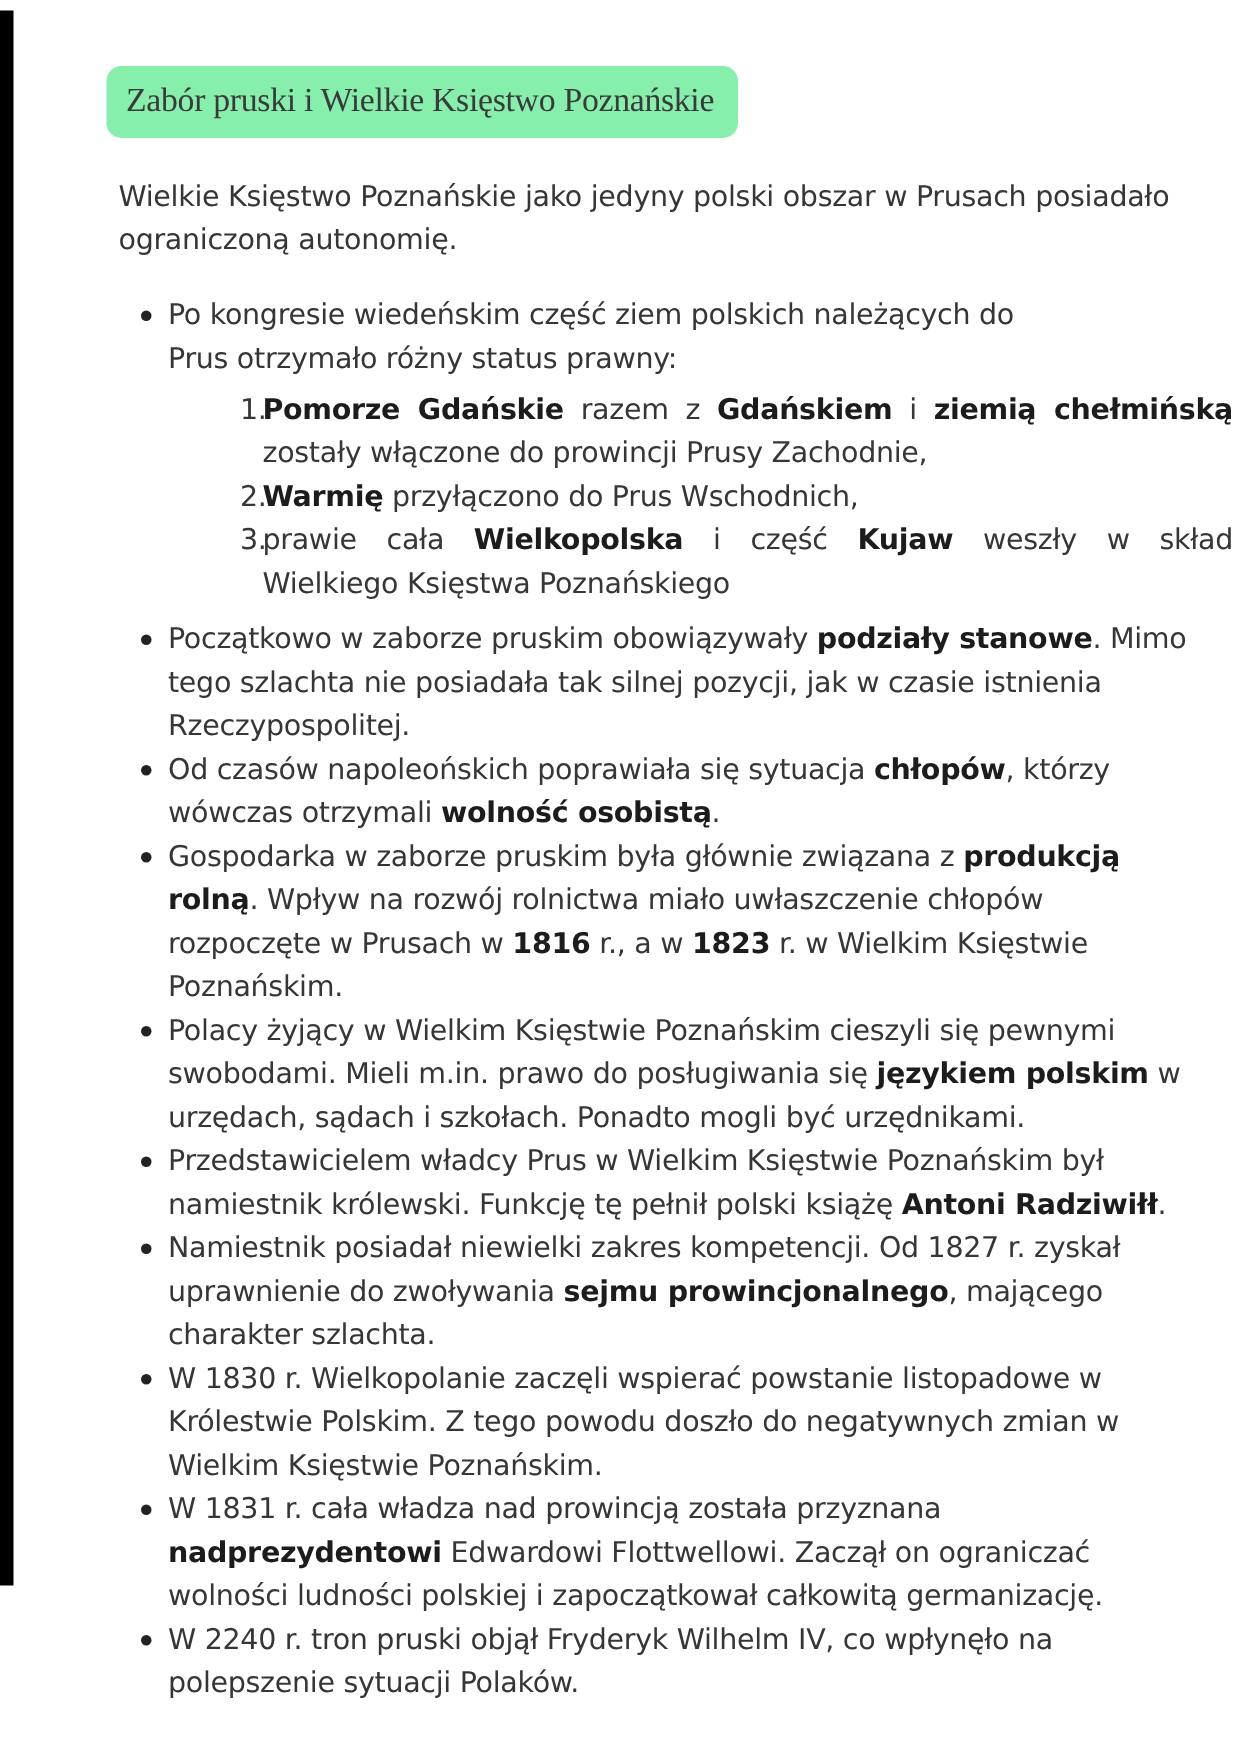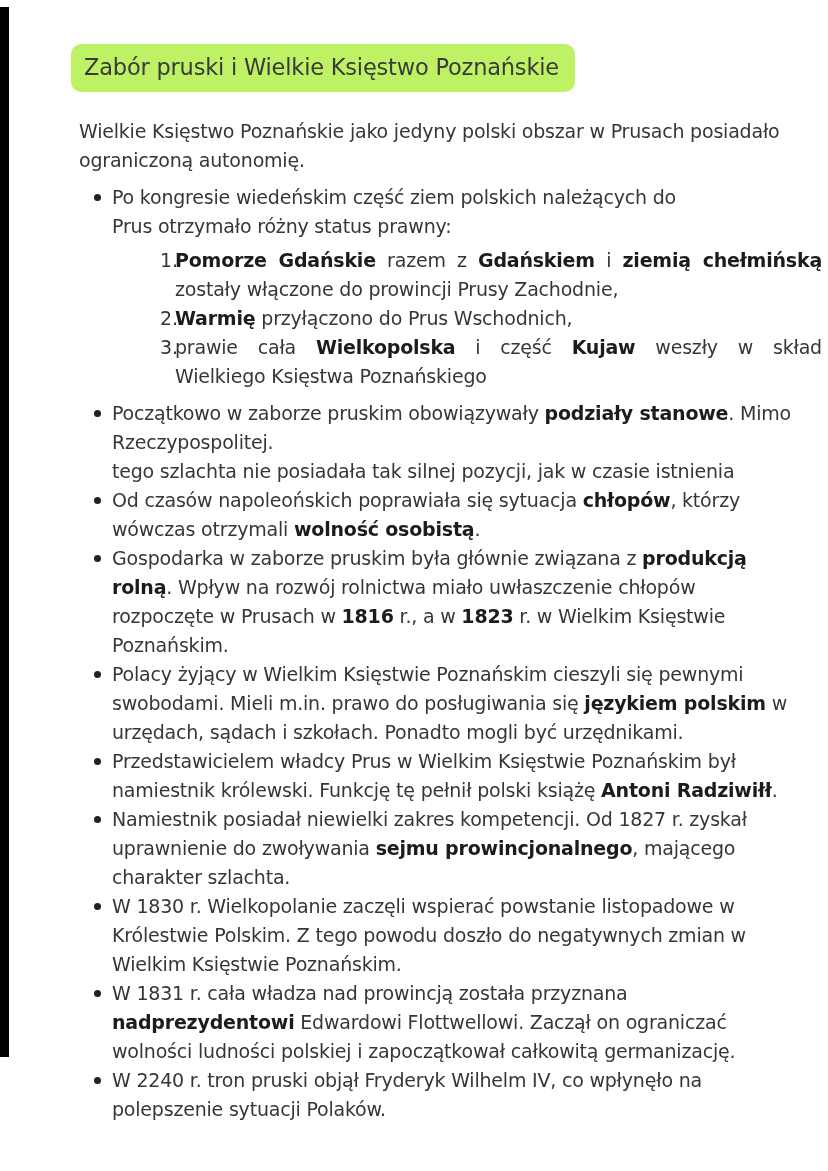--- a/index.html
+++ b/index.html
@@ -23,40 +23,40 @@
     letter-spacing:-0.2px;
     border-radius:10px;
     padding:9px 16px 11px 13px;
     margin:0 0 0 -8px;
     line-height:28px;
   }
   .body-text{
     font-size:19px;line-height:29px;letter-spacing:-0.2px;color:#363636;
   }
   .intro{margin:25px 0 0 0;}
-  .blist{list-style:none;margin:8px 0 0 0;padding:0;}
+  .blist{list-style:none;margin:21px 0 0 0;padding:0;}
   .bitem{position:relative;padding-left:33px;margin:0;}
   .dot{
     position:absolute;left:15px;top:11px;
     width:7px;height:7px;border-radius:50%;background:#222;
   }
   .nlist{list-style:none;margin:5px 0 8px 0;padding:0;}
   .nitem{position:relative;padding-left:63px;margin:0;}
   .nmark{position:absolute;left:48px;top:0;color:#363636;}
   .tl{min-height:29px;}
   .just{text-align:justify;text-align-last:justify;}
   b,.bold{font-weight:bold;color:#1c1c1c;letter-spacing:-0.2px;}
 </style>
 </head>
 <body style="background: rgb(255, 255, 255);">
 
 <div class="edge-bar" style="background: rgb(0, 0, 0);"></div>
 
 <div class="content">
-  <h1 class="title" id="title-box" style="background: #bef264;"><span>Zabór pruski i Wielkie Księstwo Poznańskie</span></h1>
+  <h1 class="title" id="title-box" style="background: #86efac; font-family: Liberation Serif, serif;"><span>Zabór pruski i Wielkie Księstwo Poznańskie</span></h1>
   <div class="intro body-text" id="intro">
       <div class="tl"><span>Wielkie Księstwo Poznańskie jako jedyny polski obszar w Prusach posiadało</span></div>
       <div class="tl"><span>ograniczoną autonomię.</span></div>
     </div>
   <ul class="blist body-text" id="bullet-list">
       <li class="bitem">
         <span class="dot"></span>
         <div class="tl"><span>Po kongresie wiedeńskim część ziem polskich należących do</span></div>
         <div class="tl"><span>Prus otrzymało różny status prawny:</span></div>
         <ol class="nlist">
@@ -72,22 +72,22 @@
           <li class="nitem">
             <span class="nmark">3.</span>
             <div class="tl just"><span>prawie cała </span><b>Wielkopolska</b><span> i część </span><b>Kujaw</b><span> weszły w skład</span></div>
             <div class="tl"><span>Wielkiego Księstwa Poznańskiego</span></div>
           </li>
         </ol>
       </li>
       <li class="bitem">
         <span class="dot"></span>
         <div class="tl"><span>Początkowo w zaborze pruskim obowiązywały </span><b>podziały stanowe</b><span>. Mimo</span></div>
+        <div class="tl"><span>tego szlachta nie posiadała tak silnej pozycji, jak w czasie istnienia</span></div>
         <div class="tl"><span>Rzeczypospolitej.</span></div>
-        <div class="tl"><span>tego szlachta nie posiadała tak silnej pozycji, jak w czasie istnienia</span></div>
       </li>
       <li class="bitem">
         <span class="dot"></span>
         <div class="tl"><span>Od czasów napoleońskich poprawiała się sytuacja </span><b>chłopów</b><span>, którzy</span></div>
         <div class="tl"><span>wówczas otrzymali </span><b>wolność osobistą</b><span>.</span></div>
       </li>
       <li class="bitem">
         <span class="dot"></span>
         <div class="tl"><span>Gospodarka w zaborze pruskim była głównie związana z </span><b>produkcją</b></div>
         <div class="tl"><b>rolną</b><span>. Wpływ na rozwój rolnictwa miało uwłaszczenie chłopów</span></div>

